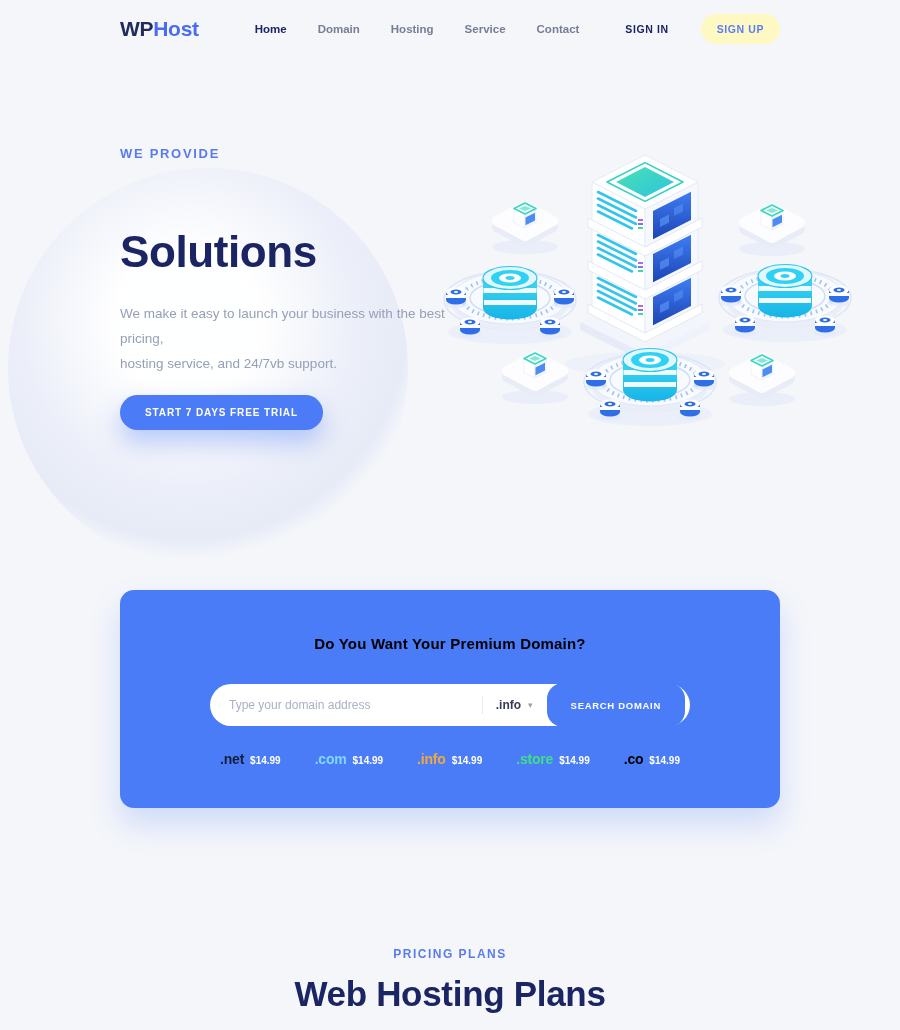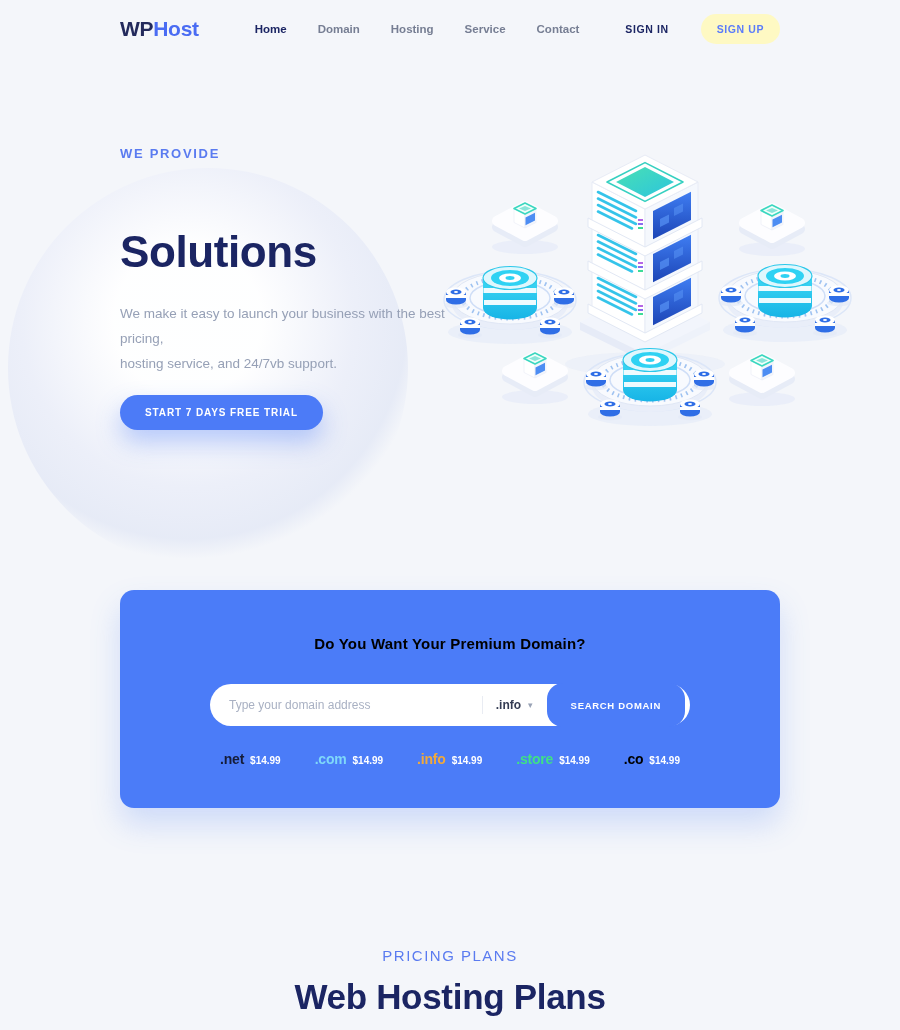--- a/index.html
+++ b/index.html
@@ -75,21 +75,21 @@
   }
   .tld-row {
     margin-top:25px; padding:0 100px;
     display:flex; justify-content:space-between; align-items:baseline;
   }
   .tld-item { display:flex; align-items:baseline; gap:6px; cursor:pointer; }
   .tld-name { font-size:14px; font-weight:700; letter-spacing:-0.2px; }
   .tld-price { font-size:10px; font-weight:600; color:#ffffff; }
   
   .pricing-head { position:absolute; top:947px; left:0; width:900px; text-align:center; }
-  .pricing-eyebrow { font-size:15px; font-weight:400; letter-spacing:1.5px; color:#5a7bf0; }
+  .pricing-eyebrow { font-size:12px; font-weight:700; letter-spacing:1.5px; color:#5a7bf0; }
   .pricing-title { margin-top:13px; font-size:35px; font-weight:700; color:#1b2563; letter-spacing:-0.3px; }
 </style>
 </head>
 <body>
 
 <div class="header">
   <div class="logo">
     <span class="lg1">WP</span><span class="lg2">Host</span>
   </div>
   <nav class="nav">

